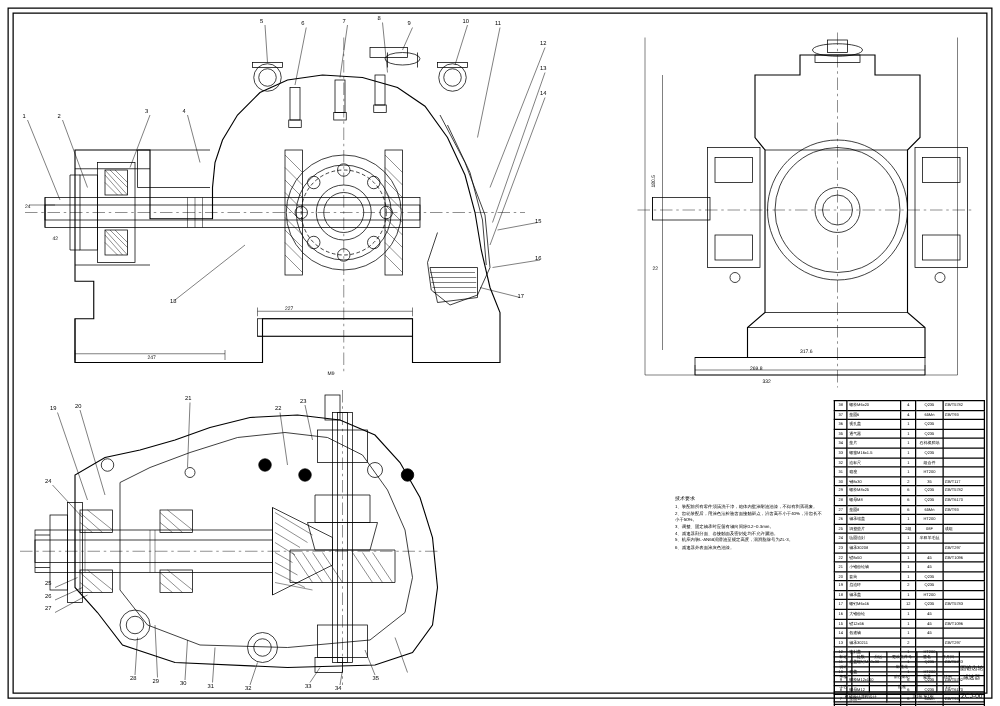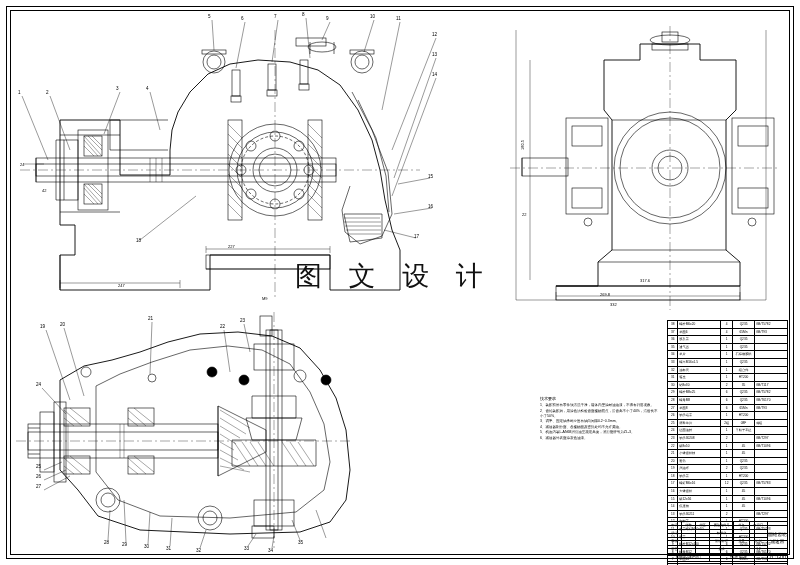--- a/index.html
+++ b/index.html
@@ -326,21 +326,20 @@
         <path d="M170 546 L172 518"></path>
         <path d="M200 548 L206 530"></path>
         <path d="M248 546 L256 534"></path>
         <path d="M272 548 L274 536"></path>
         <path d="M300 540 L292 520"></path>
         <path d="M326 538 L316 510"></path>
       </g>
     </g>
   </svg>
 
-  <div class="wm">图 文 设 计</div>
 
   <div class="lbl" style="left:18px;top:90px">1</div>
   <div class="lbl" style="left:46px;top:90px">2</div>
   <div class="lbl" style="left:116px;top:86px">3</div>
   <div class="lbl" style="left:146px;top:86px">4</div>
   <div class="lbl" style="left:208px;top:14px">5</div>
   <div class="lbl" style="left:241px;top:16px">6</div>
   <div class="lbl" style="left:274px;top:14px">7</div>
   <div class="lbl" style="left:302px;top:12px">8</div>
   <div class="lbl" style="left:326px;top:16px">9</div>

